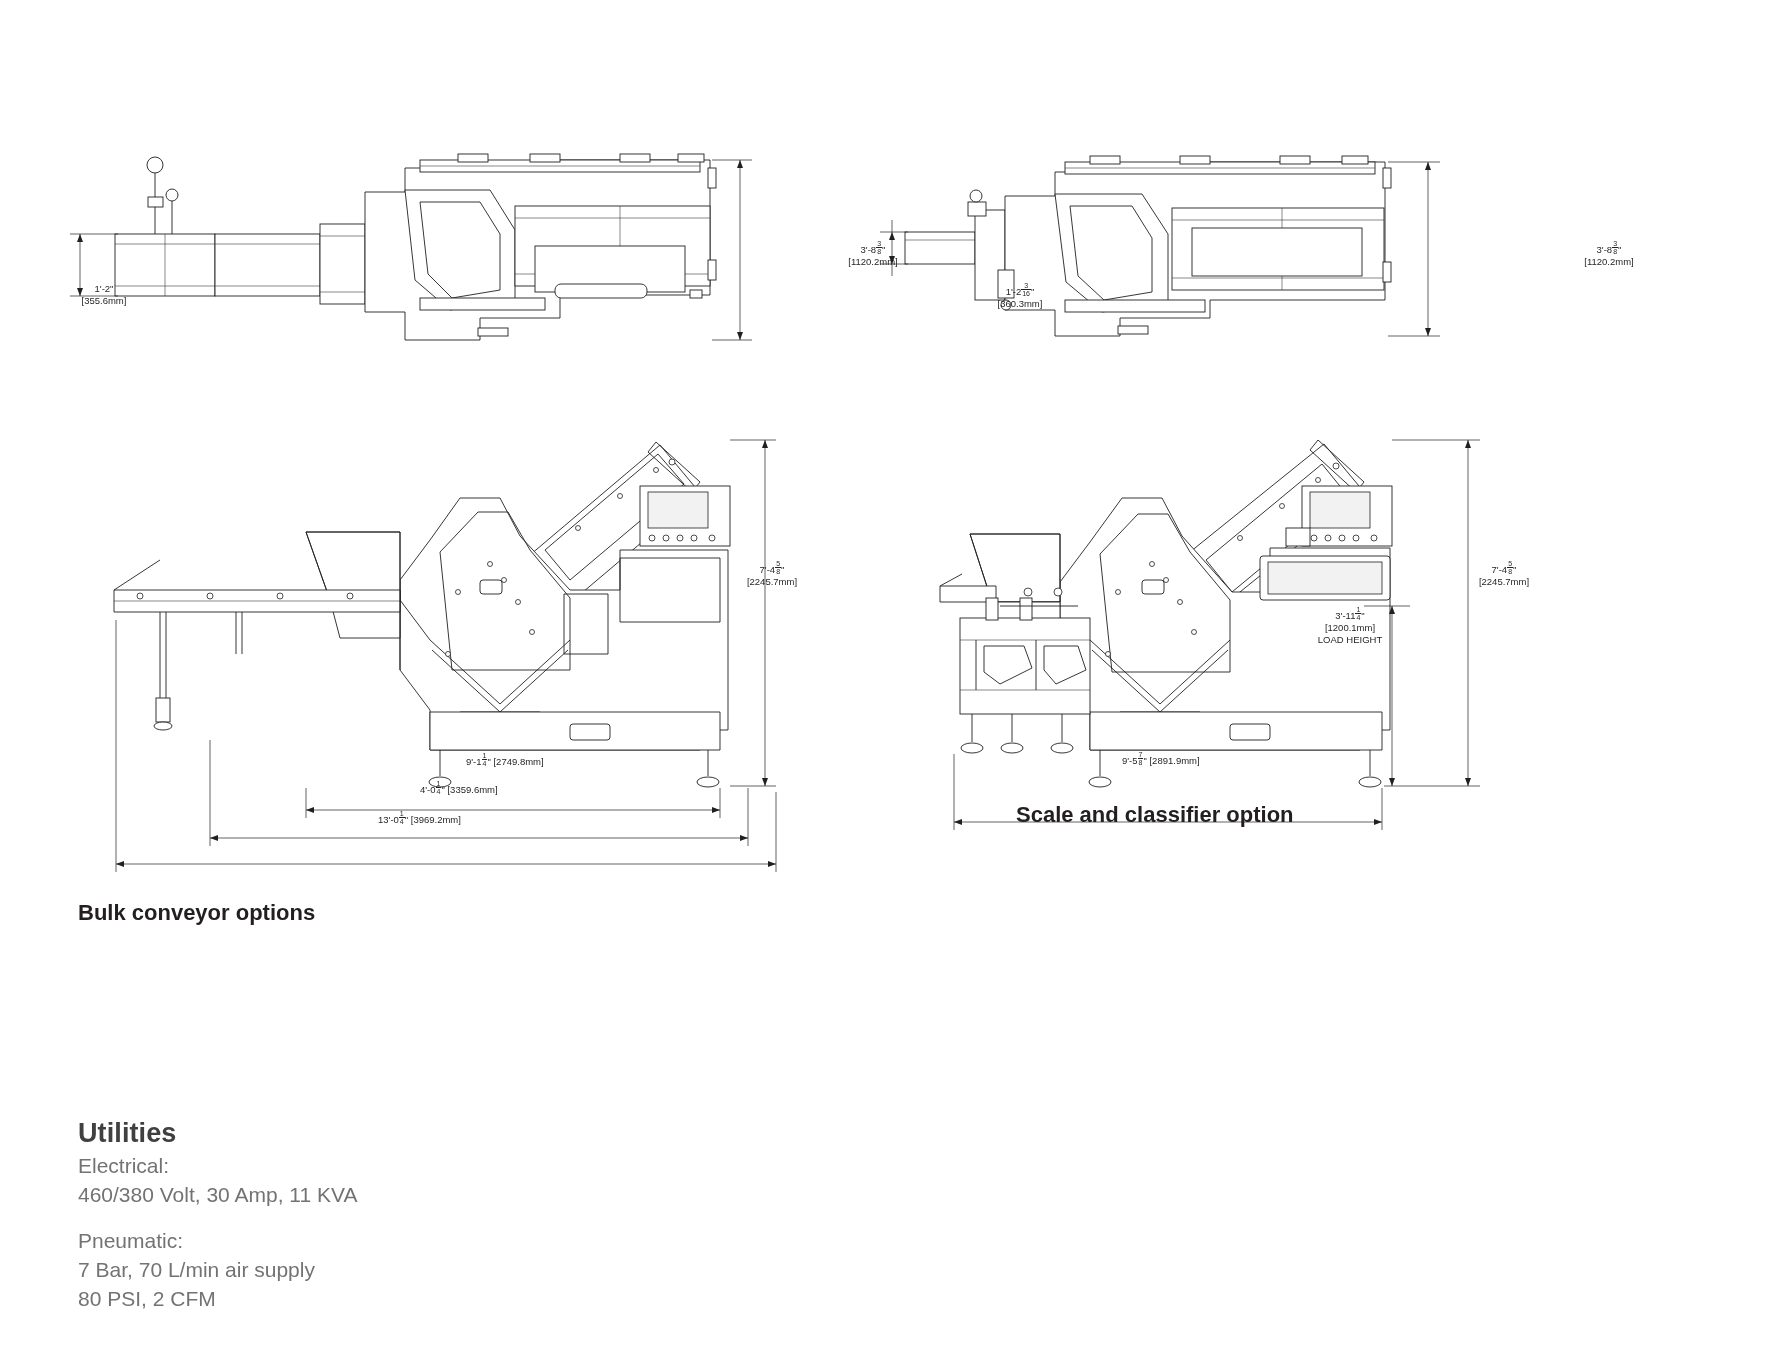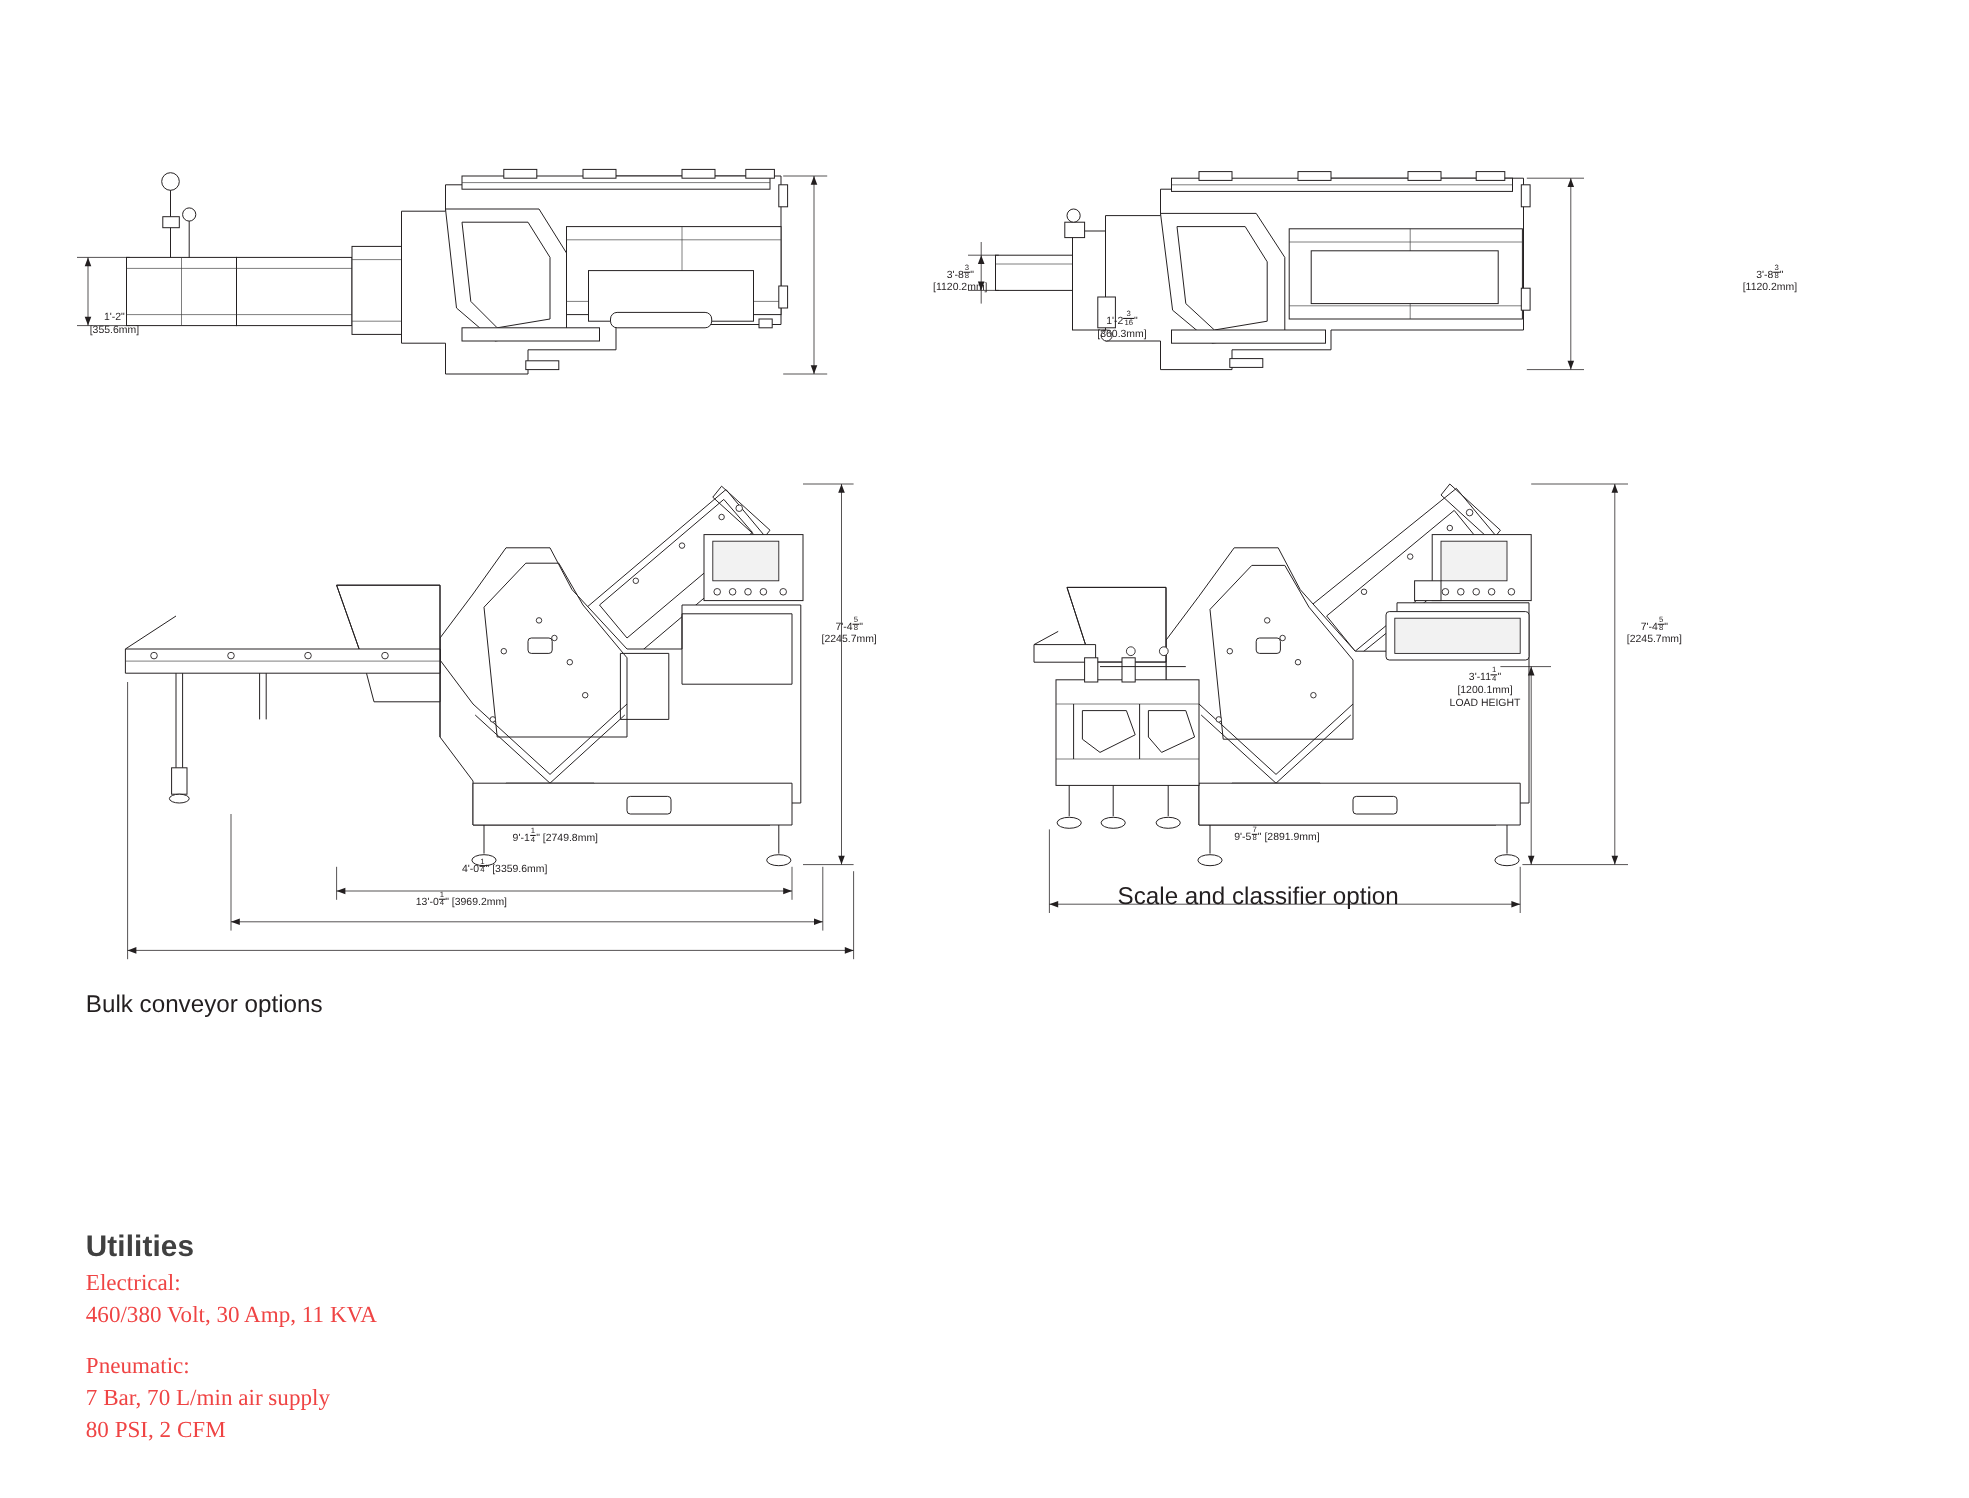--- a/index.html
+++ b/index.html
@@ -55,35 +55,36 @@
   }
   .frac .n { display: block; border-bottom: 0.7px solid #231f20; padding: 0 1px; }
   .frac .d { display: block; padding: 0 1px; }
 
   .caption {
     position: absolute;
     font-family: "Liberation Sans", sans-serif;
     font-size: 22px;
     color: #231f20;
     white-space: nowrap;
+    font-weight: bold;
   }
 
   .util-block { position: absolute; left: 78px; top: 1118px; width: 620px; }
   .util-title {
     font-family: "Liberation Sans", sans-serif;
     font-size: 27px;
     font-weight: bold;
     color: #404040;
     margin: 0 0 3px 0;
     letter-spacing: 0.1px;
   }
   .util-line {
-    font-family: Liberation Serif, serif;
+    font-family: Liberation Sans, sans-serif;
     font-size: 21px;
-    color: #ef4444;
+    color: #737373;
     line-height: 1.38;
   }
   .util-gap { height: 17px; }
 </style>
 </head>
 <body>
 
 <div class="page">
 
   <div class="dwg" style="left:60px; top:150px; width:700px; height:210px;">

